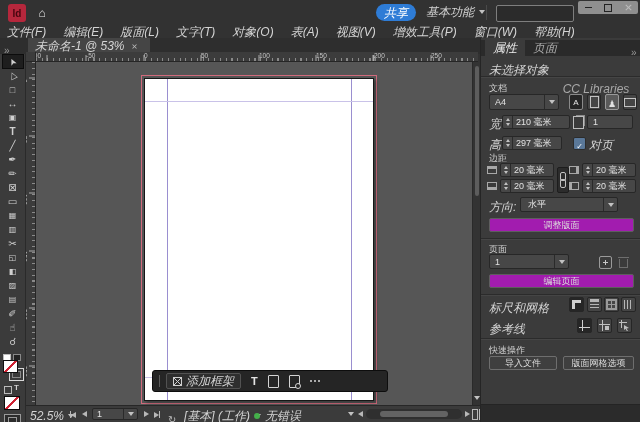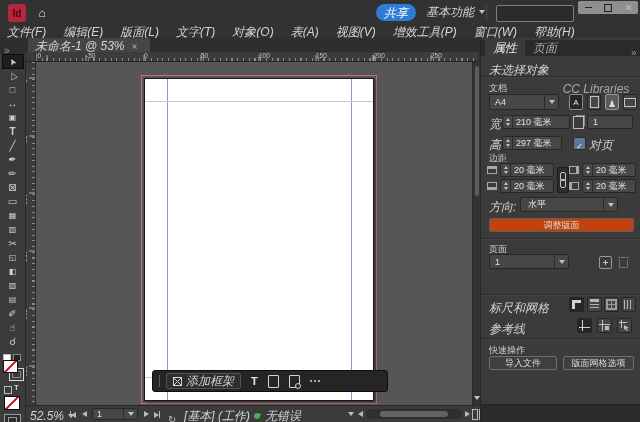--- a/index.html
+++ b/index.html
@@ -11,21 +11,21 @@
   .hdr{color:#cfcfcf;font-size:9px;white-space:nowrap;}
   
   .chev-d{width:0;height:0;border-left:3px solid transparent;border-right:3px solid transparent;border-top:4px solid #c2c2c2;}
   .tri-u{width:0;height:0;border-left:2.5px solid transparent;border-right:2.5px solid transparent;border-bottom:3px solid #c2c2c2;}
   .tri-dn{width:0;height:0;border-left:2.5px solid transparent;border-right:2.5px solid transparent;border-top:3px solid #c2c2c2;}
   .tri-l{width:0;height:0;border-top:3.5px solid transparent;border-bottom:3.5px solid transparent;border-right:5px solid #b8b8b8;}
   .tri-r{width:0;height:0;border-top:3.5px solid transparent;border-bottom:3.5px solid transparent;border-left:5px solid #b8b8b8;}
   
   .field{background:#474747;border:1px solid #272727;border-radius:2px;display:flex;align-items:center;color:#e2e2e2;font-size:9px;box-sizing:border-box;}
   .ddchev{margin-left:auto;width:13px;align-self:stretch;display:flex;align-items:center;justify-content:center;border-left:1px solid #2a2a2a;}
-  .btn{background:#c2410c;border:1px solid #5e5e5e;border-radius:2px;color:#dcdcdc;font-size:9px;display:flex;align-items:center;justify-content:center;box-sizing:border-box;cursor:default;}
+  .btn{background:#a21caf;border:1px solid #5e5e5e;border-radius:2px;color:#dcdcdc;font-size:9px;display:flex;align-items:center;justify-content:center;box-sizing:border-box;cursor:default;}
   .btn.outline{background:#3f3f3f;border-color:#6e6e6e;}
   .divider{height:1px;background:#2b2b2b;box-shadow:0 1px 0 #454545;}
   
   .tool{width:20px;height:13px;display:flex;align-items:center;justify-content:center;color:#cfcfcf;font-size:10px;margin:1px auto 0;}
   .tool.active{background:#1e1e1e;outline:1px solid #0c0c0c;}
   .rot-sel{display:inline-block;transform:rotate(-115deg);font-size:9px;}
   
   .ruler{background:#3c3c3c;}
   .rlbl{position:absolute;color:#c6c6c6;font-size:6.5px;line-height:1;}
   
@@ -411,20 +411,23 @@
     <div class="abs" style="left:118px;top:218px;width:11px;height:11px;border:1px solid #9a9a9a;border-radius:2px;display:flex;align-items:center;justify-content:center;">
       <div style="position:relative;width:5px;height:5px;">
         <div style="position:absolute;left:2px;top:0;width:1px;height:5px;background:#c8c8c8;"></div>
         <div style="position:absolute;left:0;top:2px;width:5px;height:1px;background:#c8c8c8;"></div>
       </div>
     </div>
     <div class="abs" style="left:138px;top:218px;width:9px;height:11px;">
       <div style="width:7px;height:8px;border:1px solid #6e6e6e;border-top:none;margin-top:3px;"></div>
       <div style="position:absolute;left:-1px;top:1px;width:11px;height:1px;background:#6e6e6e;"></div>
     </div>
+    <div class="btn" style="position:absolute;left:8px;top:236px;width:145px;height:14px;">
+      <span>编辑页面</span>
+    </div>
 
     <div class="abs divider" style="left:0;top:256px;width:160px;"></div>
 
     <span class="abs txt" style="left:8px;top:264px;">标尺和网格</span>
     <div class="abs pibtn" style="left:88px;top:259px;width:15px;height:15px;background:#262626;">
       <div style="width:9px;height:9px;border-top:3px solid #d0d0d0;border-left:3px solid #d0d0d0;box-sizing:border-box;"></div>
     </div>
     <div class="abs pibtn" style="left:106px;top:259px;width:15px;height:15px;">
       <div class="gridlines-h" style="width:9px;height:9px;border-top:2px solid #b5b5b5;"></div>
     </div>

